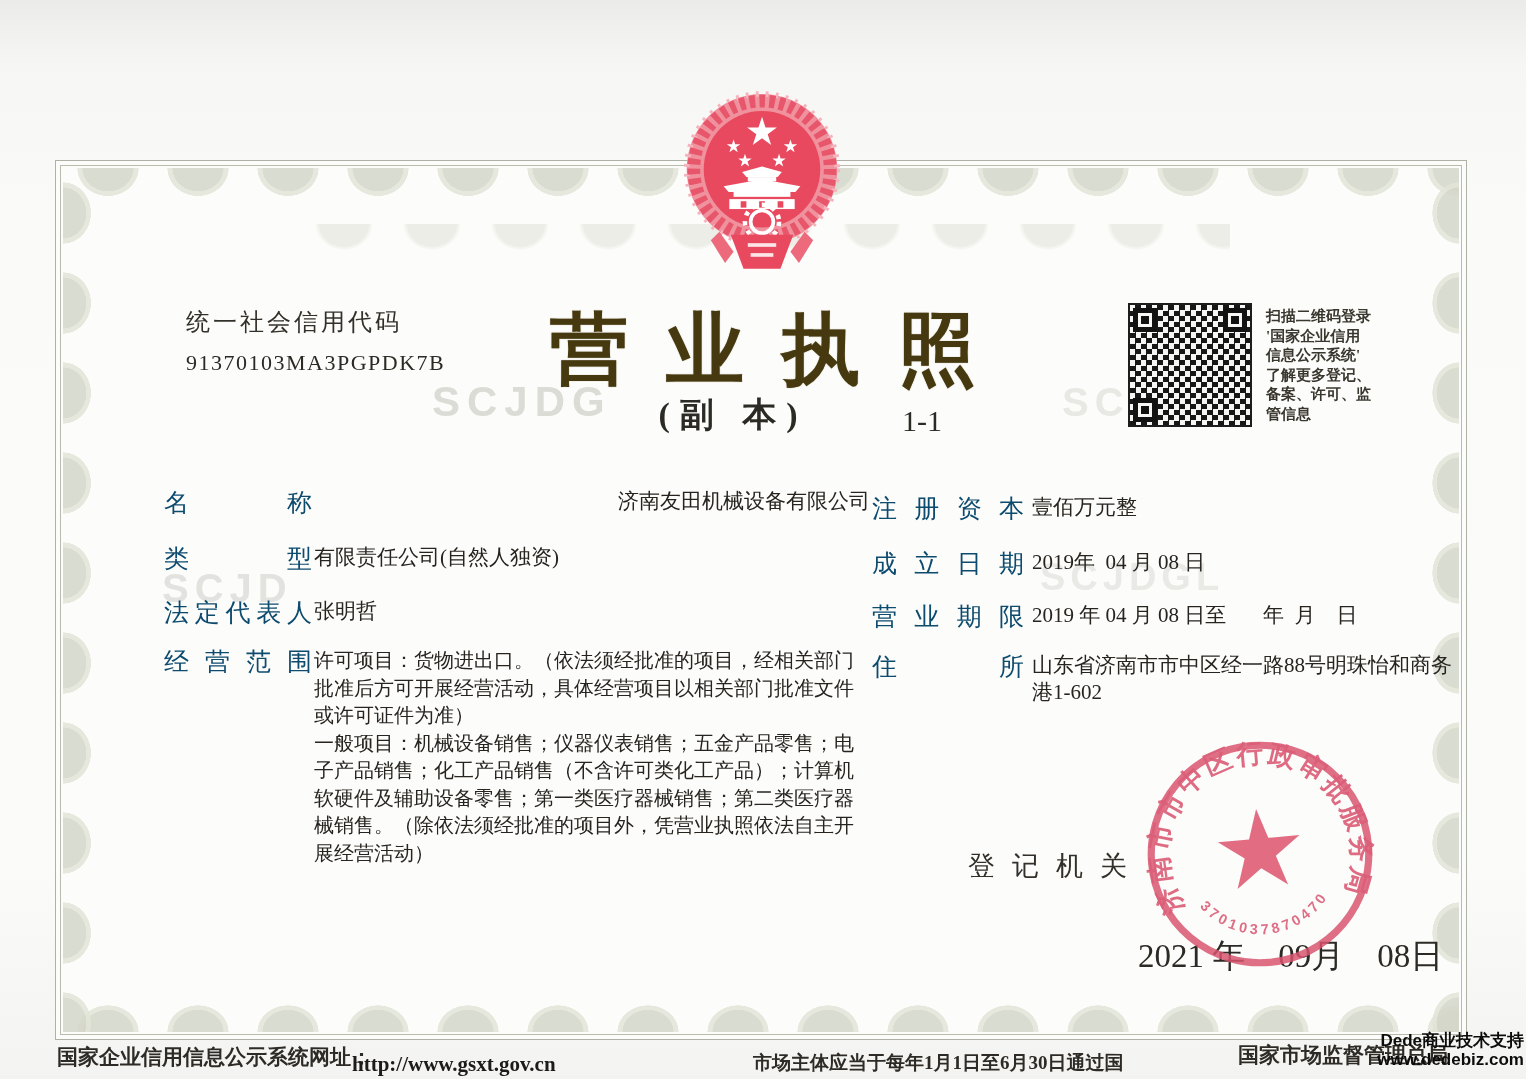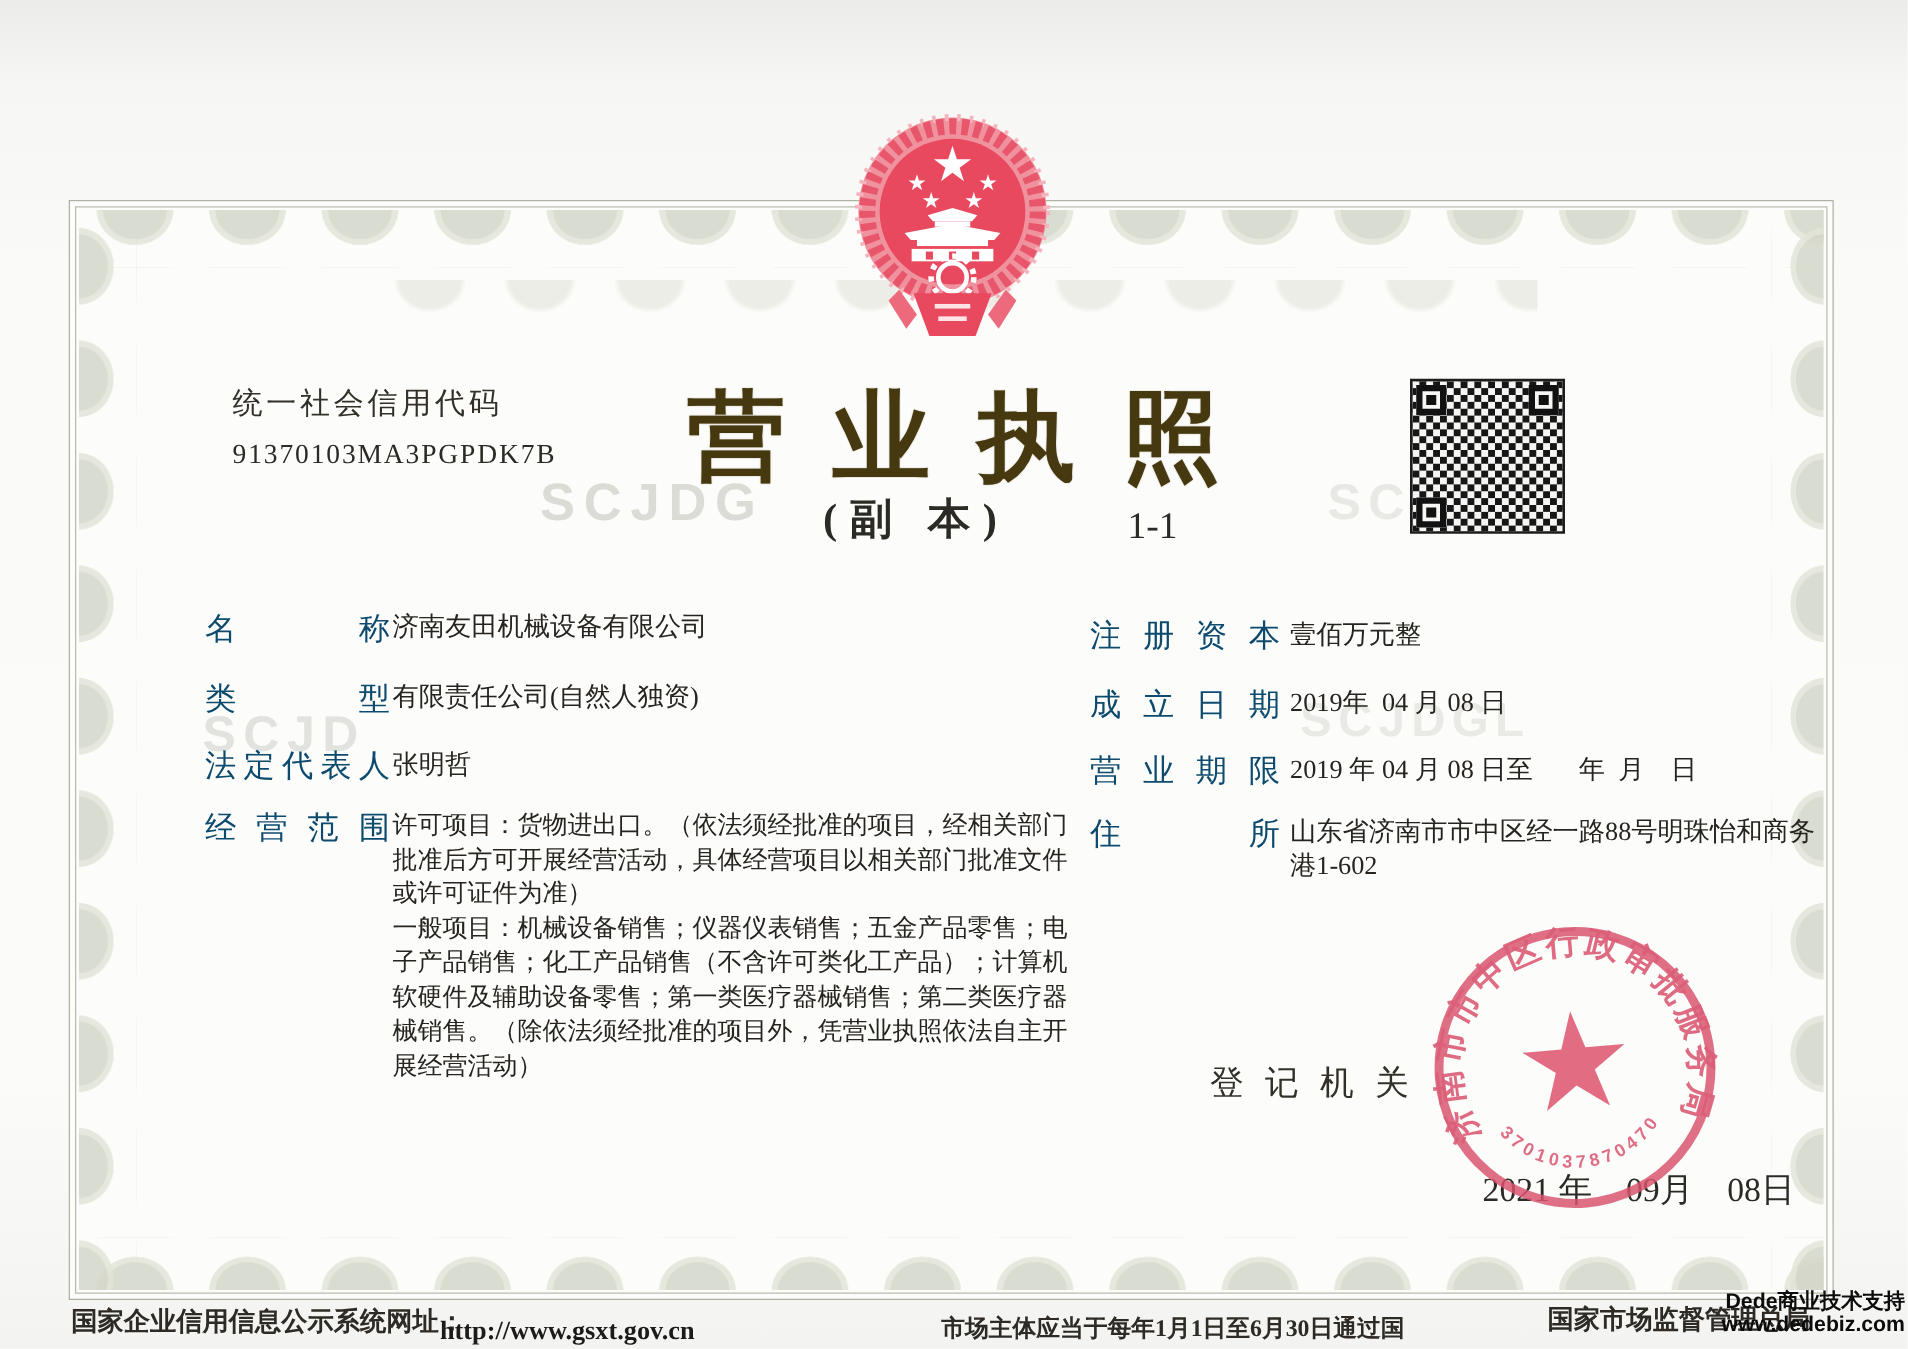--- a/index.html
+++ b/index.html
@@ -79,21 +79,21 @@
   .flabel.right{width:152px;}
   .fvalue{
     display:inline-block;vertical-align:top;font-size:21px;color:#272420;
     white-space:pre-line;line-height:27px;
   }
   .scope .fvalue{font-size:20px;line-height:27.5px;}
 
   
   .reg-label{position:absolute;left:968px;top:848px;z-index:4;font-size:27px;color:#33302a;letter-spacing:17px;}
   .seal{position:absolute;left:1142px;top:736px;width:236px;height:236px;z-index:5;transform:rotate(-5deg);opacity:.93;}
-  .issue-date{position:absolute;left:1138px;top:934px;z-index:4;font-size:27px;color:#2c2a25;white-space:pre;margin-left:48px;}
+  .issue-date{position:absolute;left:1138px;top:934px;z-index:4;font-size:33px;color:#2c2a25;white-space:pre;}
 
   
   .ghost{position:absolute;color:#bfc2b8;z-index:2;font-family:"Liberation Sans",sans-serif;font-weight:700;}
   .g1{left:432px;top:378px;font-size:42px;letter-spacing:7px;opacity:.55;}
   .g2{left:1062px;top:380px;font-size:40px;letter-spacing:6px;opacity:.32;}
   .g3{left:162px;top:566px;font-size:40px;letter-spacing:6px;opacity:.42;}
   .g4{left:548px;top:552px;font-size:50px;letter-spacing:60px;opacity:.5;font-family:"Liberation Serif",serif;}
   .g5{left:1040px;top:556px;font-size:38px;letter-spacing:5px;opacity:.3;}
 
   
@@ -162,30 +162,36 @@
 
   <div class="title">营业执照</div>
   <div class="subtitle">(副 本)</div>
   <div class="copynum">1-1</div>
 
   <div class="qr">
     <div class="finder tl"></div>
     <div class="finder tr"></div>
     <div class="finder bl"></div>
   </div>
+  <div class="qr-caption">扫描二维码登录
+'国家企业信用
+信息公示系统'
+了解更多登记、
+备案、许可、监
+管信息</div>
 
   <div class="ghost g1">SCJDG</div>
   <div class="ghost g2">SCJD</div>
   <div class="ghost g3">SCJD</div>
   <div class="ghost g5">SCJDGL</div>
 
   <div class="row" style="left:164px;top:486px;">
     <span class="flabel left">名称</span>
     <span style="width:2px;display:inline-block;"></span>
-    <span class="fvalue" style="margin-left:0;padding-left:0;position:absolute;left:150px;top:2px;width:540px;">济南友田机械设备有限公司</span>
+    <span class="fvalue" style="margin-left:16px;padding-left:0;position:absolute;left:150px;top:2px;width:540px;text-align:right;">济南友田机械设备有限公司</span>
   </div>
   <div class="row" style="left:164px;top:542px;">
     <span class="flabel left">类型</span>
     <span class="fvalue" style="position:absolute;left:150px;top:2px;width:540px;">有限责任公司(自然人独资)</span>
   </div>
   <div class="row" style="left:164px;top:596px;">
     <span class="flabel left">法定代表人</span>
     <span class="fvalue" style="position:absolute;left:150px;top:2px;width:540px;">张明哲</span>
   </div>
   <div class="row scope" style="left:164px;top:645px;">

